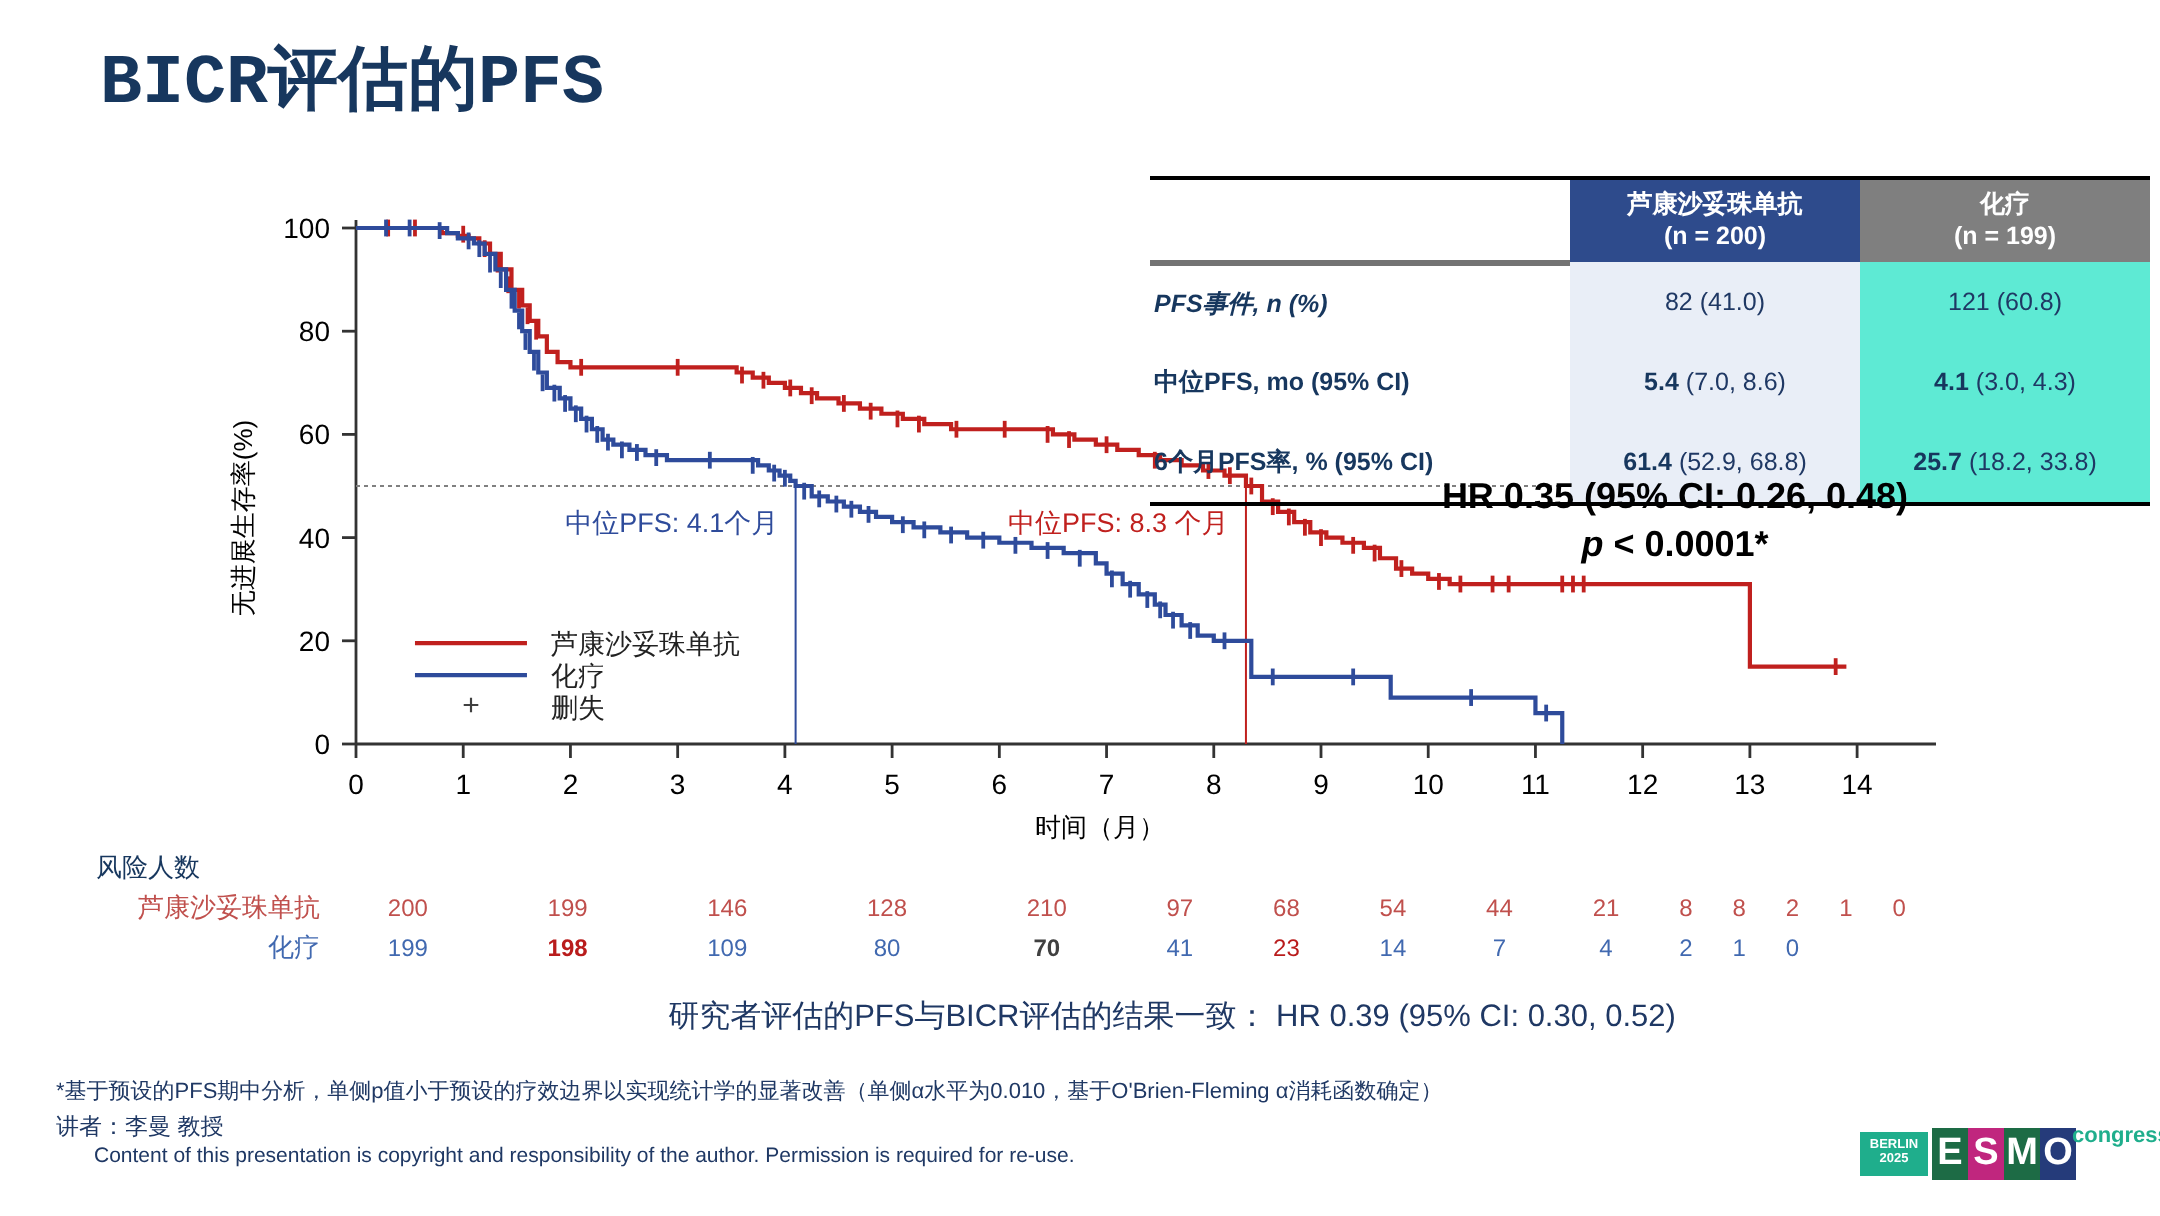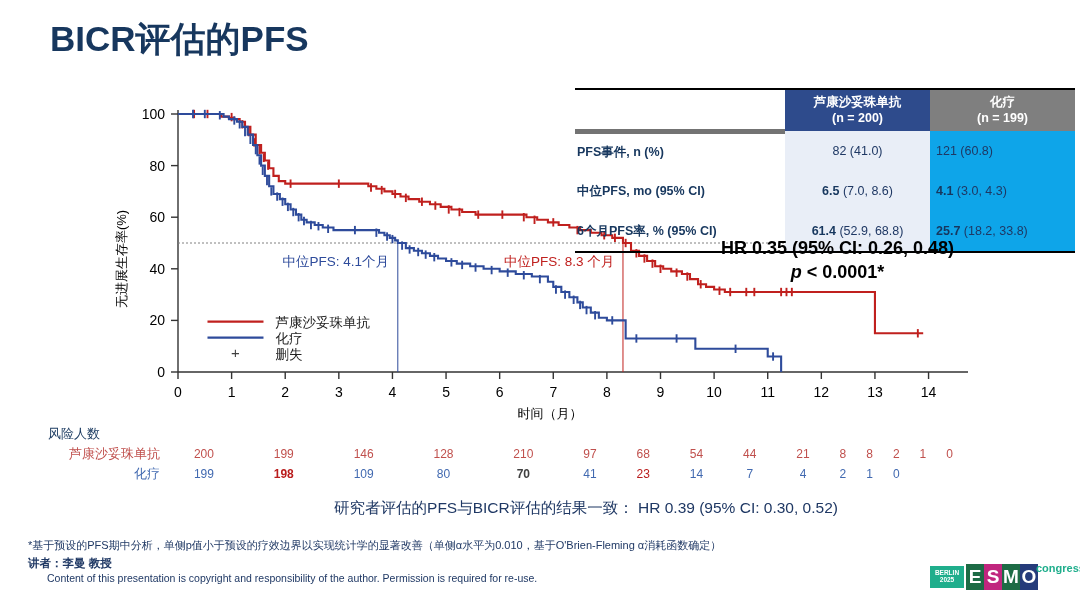--- a/index.html
+++ b/index.html
@@ -6,21 +6,21 @@
   body{
     width:1080px;height:608px;background:#ffffff;
     font-family:"Liberation Sans","DejaVu Sans",sans-serif;
     color:#1F3864;overflow:hidden;position:relative;
   }
   #slide{position:absolute;inset:0;}
 
   
   #title{
     position:absolute;left:50px;top:16px;
-    font-size:35px;font-weight:bold;color:#17375E;letter-spacing:0px;
+    font-size:35px;font-weight:bold;color:#17375E;letter-spacing:0px;font-family:Liberation Mono, monospace;
   }
 
   
   #chart-area{position:absolute;left:60px;top:100px;width:920px;height:330px;}
   #ylabel{
     position:absolute;left:-8px;top:150px;width:140px;
     transform:rotate(-90deg);transform-origin:center center;
     text-align:center;font-size:13px;color:#000;
   }
   #xlabel{
@@ -41,25 +41,25 @@
   }
   #stats th.col-b{
     background:#7F7F7F;color:#fff;font-weight:bold;font-size:12.5px;
     text-align:center;padding:5px 6px;line-height:1.25;width:133px;
   }
   #stats td.rowlab{
     color:#17375E;font-weight:bold;font-size:12.5px;
     padding:3px 6px 3px 2px;white-space:nowrap;
   }
   #stats td.val-a{background:#E9EEF7;text-align:center;color:#1F3864;padding:13px 6px;}
-  #stats td.val-b{background:#0ea5e9;color:#1F3864;padding:3px 6px;}
+  #stats td.val-b{background:#5eead4;text-align:center;color:#1F3864;padding:3px 6px;}
   #stats td.val-a b,#stats td.val-b b{color:#17375E;}
   #stats tr.top-rule td,#stats tr.top-rule th{border-top:2px solid #000;}
   #stats tr.bot-rule td{border-bottom:2px solid #000;}
-  #stats tr.mid-rule td.rowlab{border-top:5px solid #737373;}
+  #stats tr.mid-rule td.rowlab{border-top:3px solid #737373;font-style:italic;}
 
   
   #hr-block{
     position:absolute;left:600px;top:236px;width:475px;text-align:center;
     color:#000;font-weight:bold;font-size:18px;line-height:1.35;
   }
   #hr-p{font-style:normal;}
   #hr-p i{font-style:italic;}
 
   
@@ -77,21 +77,21 @@
     color:#1F3864;font-size:15.5px;padding-left:46px;
   }
 
   
   #footnote{
     position:absolute;left:28px;top:538px;width:1000px;
     color:#1F3864;font-size:11px;
   }
   #presenter{
     position:absolute;left:28px;top:556px;
-    color:#1F3864;font-size:11.5px;font-weight:bold;
+    color:#1F3864;font-size:11.5px;font-weight:normal;
   }
   #copyright{
     position:absolute;left:28px;top:572px;
     color:#1F3864;font-size:10.5px;margin-left:19px;
   }
 
   
   #logo{position:absolute;left:930px;top:562px;width:135px;height:34px;}
   #logo .berlin{
     position:absolute;left:0;top:4px;width:34px;height:22px;background:#1FAE8C;
@@ -295,21 +295,21 @@
       </tr>
     </thead>
     <tbody id="stats-body">
         <tr class="mid-rule">
           <td class="rowlab">PFS事件, n (%)</td>
           <td class="val-a">82 (41.0)</td>
           <td class="val-b">121 (60.8)</td>
         </tr>
         <tr>
           <td class="rowlab">中位PFS, mo (95% CI)</td>
-          <td class="val-a"><b>6.5</b> (7.0, 8.6)</td>
+          <td class="val-a"><b>5.4</b> (7.0, 8.6)</td>
           <td class="val-b"><b>4.1</b> (3.0, 4.3)</td>
         </tr>
         <tr class=" bot-rule">
           <td class="rowlab">6个月PFS率, %  (95% CI)</td>
           <td class="val-a"><b>61.4</b> (52.9, 68.8)</td>
           <td class="val-b"><b>25.7</b> (18.2, 33.8)</td>
         </tr>
       </tbody>
   </table>
 

